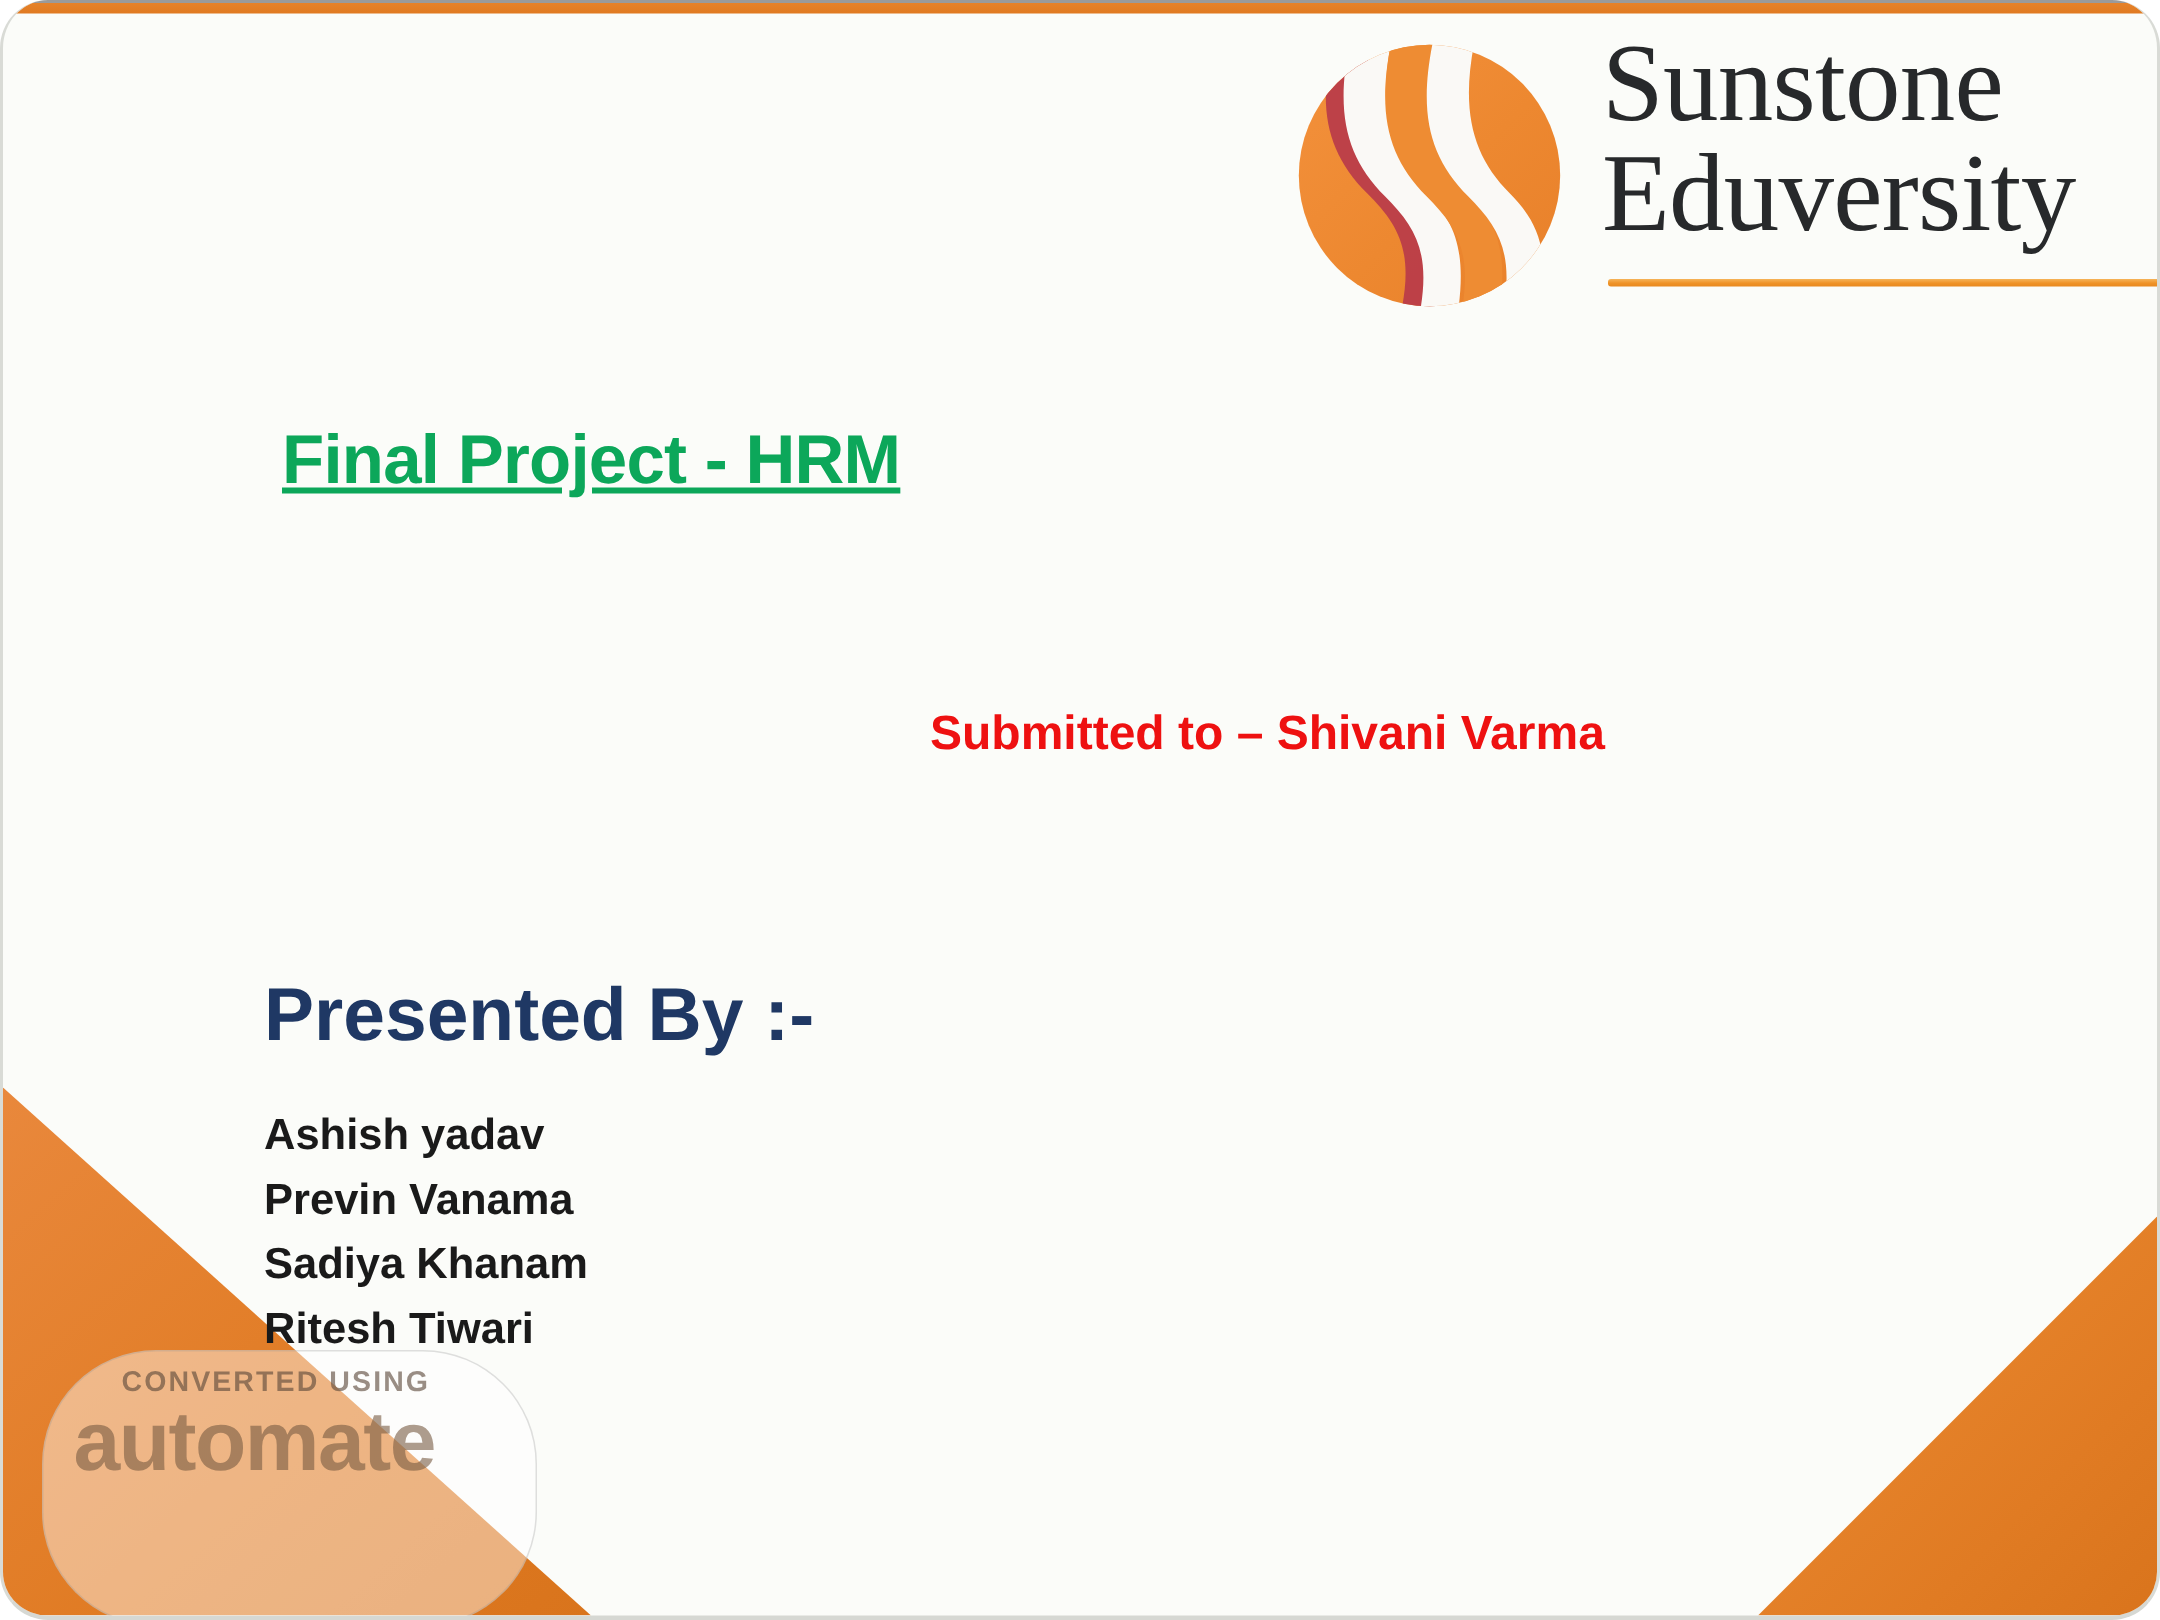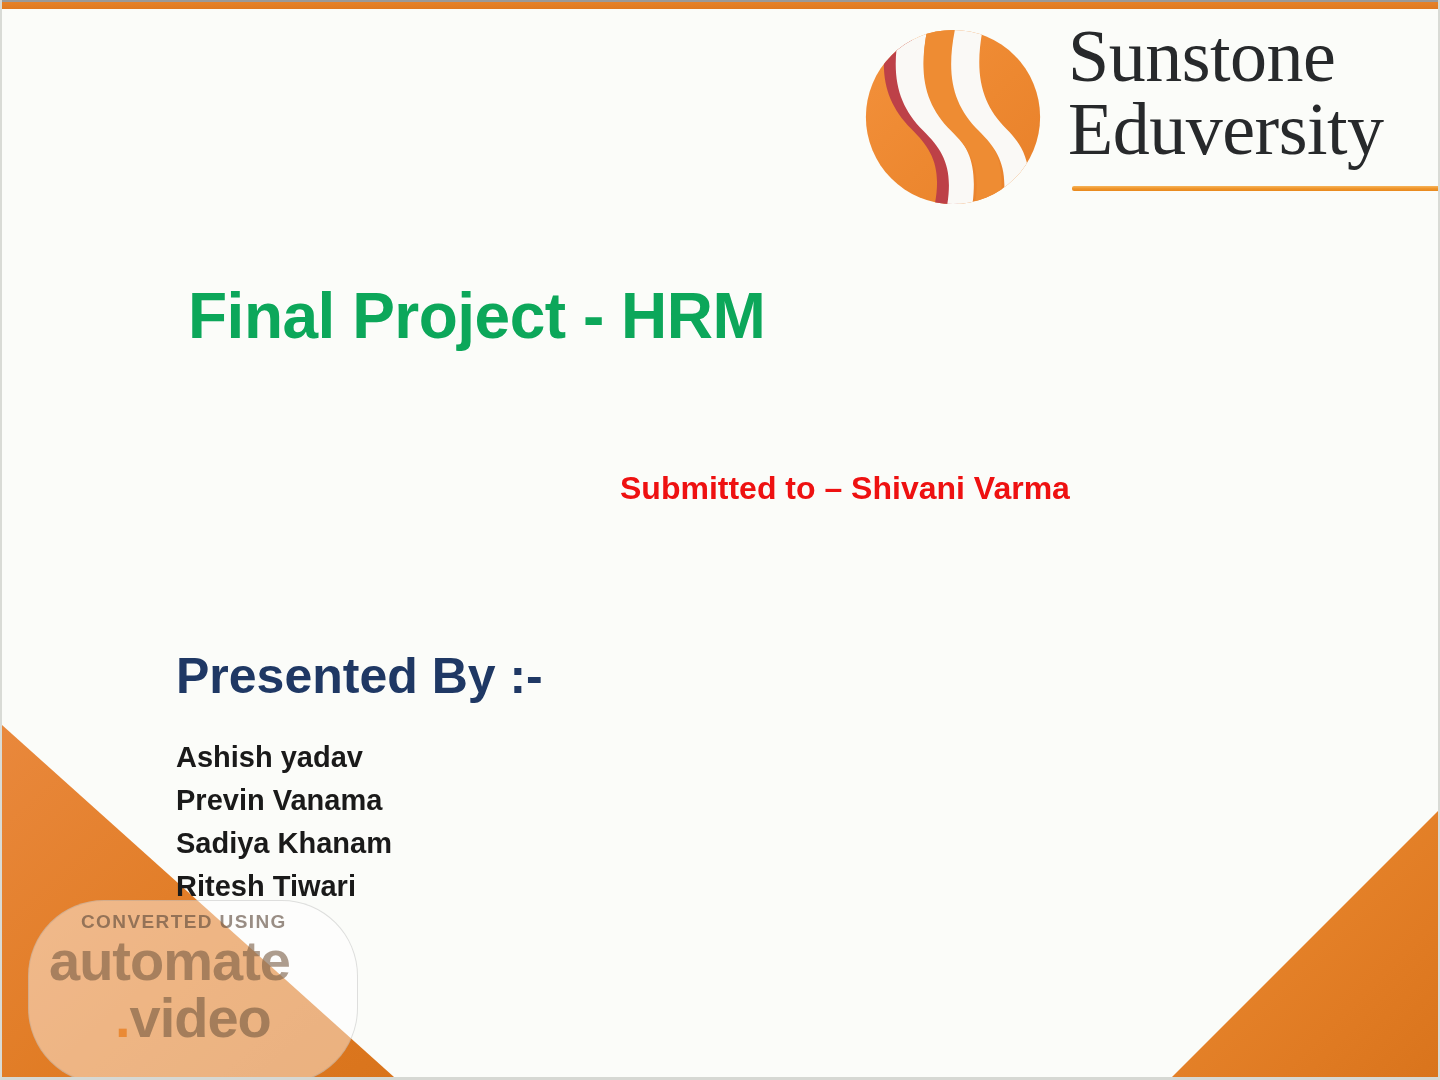--- a/index.html
+++ b/index.html
@@ -16,20 +16,21 @@
   .slide {
     position: relative;
     width: 1440px;
     height: 1080px;
     overflow: hidden;
     background: #fbfcf9;
     box-sizing: border-box;
     border-left: 2px solid #d9dbd6;
     border-right: 2px solid #d9dbd6;
     border-bottom: 3px solid #d6d8d3;
+    border-radius: 32px;
   }
 
   
   .top-rule {
     position: absolute;
     top: 0;
     left: 0;
     width: 1440px;
     height: 9px;
     background: linear-gradient(180deg, #9a9a9a 0%, #9a9a9a 22%, #e5822a 22%, #e07a21 100%);
@@ -94,25 +95,26 @@
     bottom: 0;
     width: 266px;
     height: 266px;
   }
 
   
   .title {
     position: absolute;
     left: 186px;
     top: 279px;
-    font-size: 64px;
+    font-size: 46px;
     font-weight: 700;
     color: #0ca75a;
     letter-spacing: -0.5px;
     white-space: nowrap;
+    text-decoration: underline;
   }
   .subtitle {
     position: absolute;
     left: 618px;
     top: 470px;
     font-size: 32px;
     font-weight: 700;
     color: #ee1111;
     white-space: nowrap;
   }
@@ -269,16 +271,15 @@
   <ul class="presenter-list">
     <li>Ashish yadav</li>
     <li>Previn Vanama</li>
     <li>Sadiya Khanam</li>
     <li>Ritesh Tiwari</li>
   </ul>
 
   <div class="watermark">
     <div class="wm-eyebrow">CONVERTED USING</div>
     <div class="wm-main">automate</div>
-    <div class="wm-sub"><span class="wm-dot-accent">.</span><span>video</span></div>
   </div>
 
 </div>
 
 </body></html>

